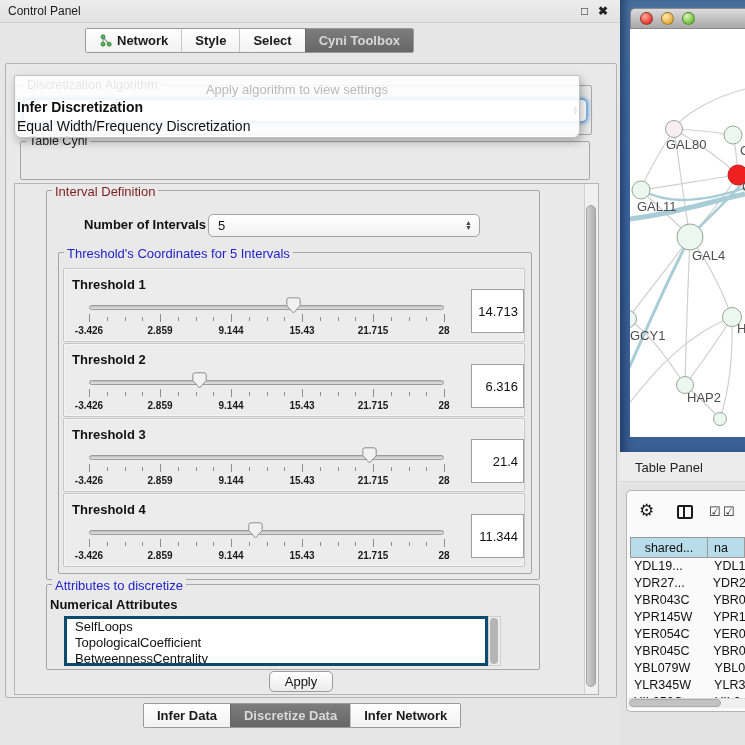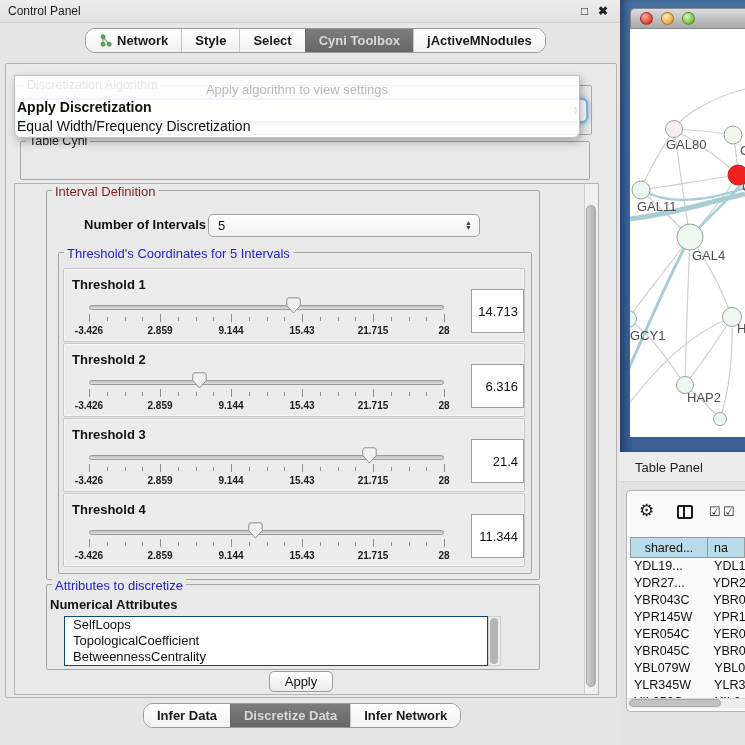--- a/index.html
+++ b/index.html
@@ -8,21 +8,21 @@
   .abs{position:absolute;}
 
   
   #cp-titlebar{left:0;top:0;width:620px;height:22px;background:linear-gradient(#ededed,#e2e2e2);border-bottom:1px solid #cfcfcf;}
   #cp-title{left:8px;top:4px;font-size:12px;color:#1c1c1c;}
   .win-btn{top:4px;font-size:12px;color:#222;line-height:14px;}
   #float-btn{left:581px;}
   #close-btn{left:598px;font-weight:bold;}
 
   
-  .tabbar{height:23px;display:flex;border:1px solid #9a9a9a;border-radius:10px;overflow:hidden;background:#fff;}
+  .tabbar{height:23px;display:flex;border:1px solid #9a9a9a;border-radius:2px;overflow:hidden;background:#fff;}
   #top-tabs{left:85px;top:28px;}
   #bottom-tabs{left:143px;top:703px;}
   .tab{display:flex;align-items:center;gap:5px;padding:0 13px;font-size:13px;font-weight:600;color:#1a1a1a;background:linear-gradient(#ffffff,#f1f1f1);white-space:nowrap;}
   .tab+.tab{border-left:1px solid #c6c6c6;}
   .tab.sel{background:linear-gradient(#7d7d7d,#666666);color:#d9d9d9;border-left-color:#666;}
 
   
   #cp-content{left:5px;top:63px;width:610px;height:633px;background:#e9e9e9;border:1px solid #b2b2b2;border-radius:2px;}
 
   .group{border:1px solid #a6a6a6;border-radius:2px;}
@@ -66,21 +66,21 @@
   .ticks{position:absolute;left:25px;top:45px;width:355px;height:9px;}
   .tick{position:absolute;top:3px;width:1px;height:4px;background:#8e8e8e;}
   .tick.major{top:0;height:8px;}
   .slabels{position:absolute;left:25px;top:56px;width:355px;height:12px;font-size:10px;font-weight:bold;color:#1a1a1a;}
   .slabel{position:absolute;transform:translateX(-50%);white-space:nowrap;}
   .tval{position:absolute;left:407px;top:20px;width:53px;height:44px;background:#fff;border:1px solid #9e9e9e;font-size:13px;color:#111;display:flex;align-items:center;justify-content:flex-end;padding-right:5px;box-sizing:border-box;}
 
   #grp-attr{left:46px;top:584px;width:492px;height:84px;}
   #grp-attr-label{left:52px;top:578px;color:#2222cc;font-size:13px;}
   #lbl-numattr{left:50px;top:597px;font-size:13px;font-weight:bold;color:#111;}
-  #attr-list{left:64px;top:616px;width:424px;height:50px;background:#fff;border:1px solid #0c4a6e;overflow:hidden;font-size:13px;color:#111;box-sizing:border-box;}
+  #attr-list{left:64px;top:616px;width:424px;height:50px;background:#fff;border:3px solid #0c4a6e;overflow:hidden;font-size:13px;color:#111;box-sizing:border-box;}
   .attr-item{padding-left:8px;height:16px;line-height:16px;white-space:nowrap;}
   #attr-sb{left:488px;top:616px;width:13px;height:50px;background:#ededed;border:1px solid #cfcfcf;box-sizing:border-box;}
   #attr-thumb{left:490px;top:618px;width:8px;height:46px;background:#b5b5b5;border-radius:4px;}
 
   #apply-btn{left:269px;top:671px;width:64px;height:21px;background:linear-gradient(#ffffff,#ebebeb);border:1px solid #9c9c9c;border-radius:5px;font-size:13px;color:#111;display:flex;align-items:center;justify-content:center;box-sizing:border-box;}
 
   
   #net-frame{left:620px;top:0;width:125px;height:452px;background:linear-gradient(180deg,#48709f 0%,#3e68a5 40%,#3a5f94 100%);box-shadow:inset 8px 0 8px -4px rgba(8,20,55,.5);}
   #net-titlebar{left:630px;top:8px;width:115px;height:21px;background:linear-gradient(#dcdcdc,#a8a8a8);border:1px solid #8a8a8a;border-right:none;border-radius:5px 0 0 0;box-sizing:border-box;}
   .light{width:13px;height:13px;border-radius:50%;top:12px;border:1px solid rgba(0,0,0,.35);box-sizing:border-box;}
@@ -131,36 +131,33 @@
       </div>
       <div class="tab">
         <span>Style</span>
       </div>
       <div class="tab">
         <span>Select</span>
       </div>
       <div class="tab sel">
         <span>Cyni Toolbox</span>
       </div>
-      <div class="tab">
-        <span>jActiveMNodules</span>
-      </div>
     </div>
 
   <div class="abs" id="cp-content"></div>
 
   <div class="abs group" id="grp-alg"></div>
   <div class="abs group-label" id="grp-alg-label">Discretization Algorithm</div>
   <div class="abs" id="combo-alg">
       <span class="stepper"></span>
     </div>
 
   <div class="abs" id="popup">
     <div id="popup-hint">Apply algorithm to view settings</div>
-    <div class="popup-item bold">Apply Discretization</div>
+    <div class="popup-item bold">Infer Discretization</div>
     <div class="popup-item">Equal Width/Frequency Discretization</div>
   </div>
 
   <div class="abs group" id="grp-td"></div>
   <div class="abs group-label" id="grp-td-label">Table Cyni</div>
   <div class="abs combo" id="combo-td">
       <span>galFiltered.sif default node</span>
       <span class="stepper"></span>
     </div>
 

